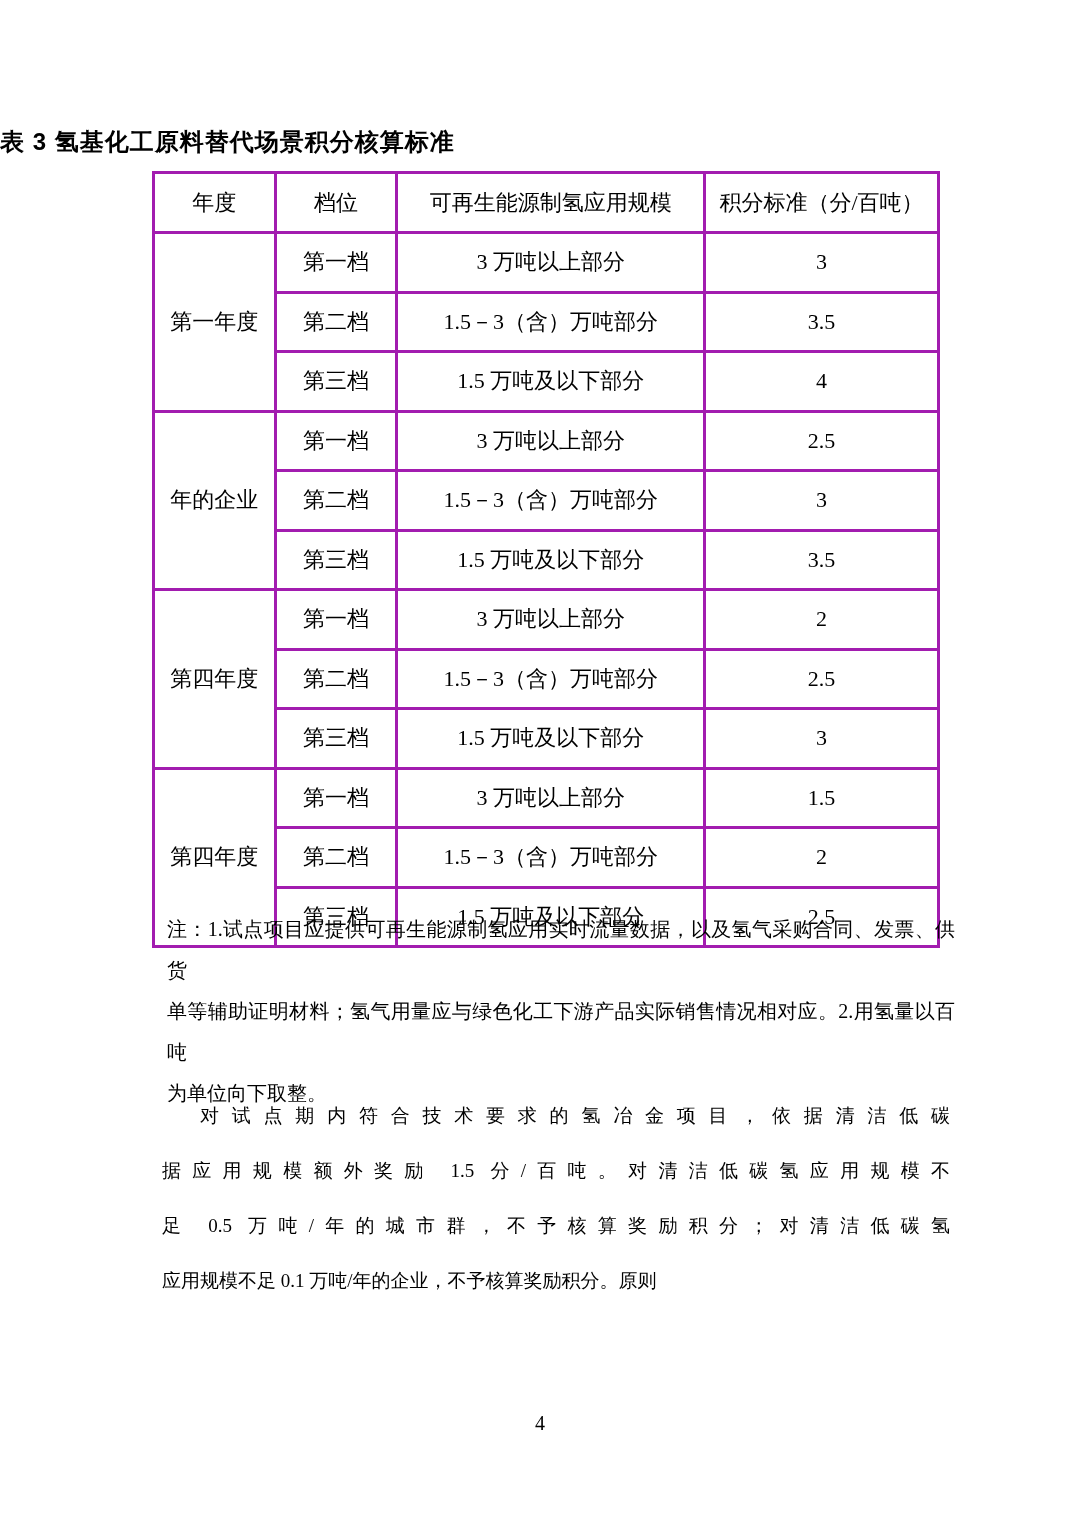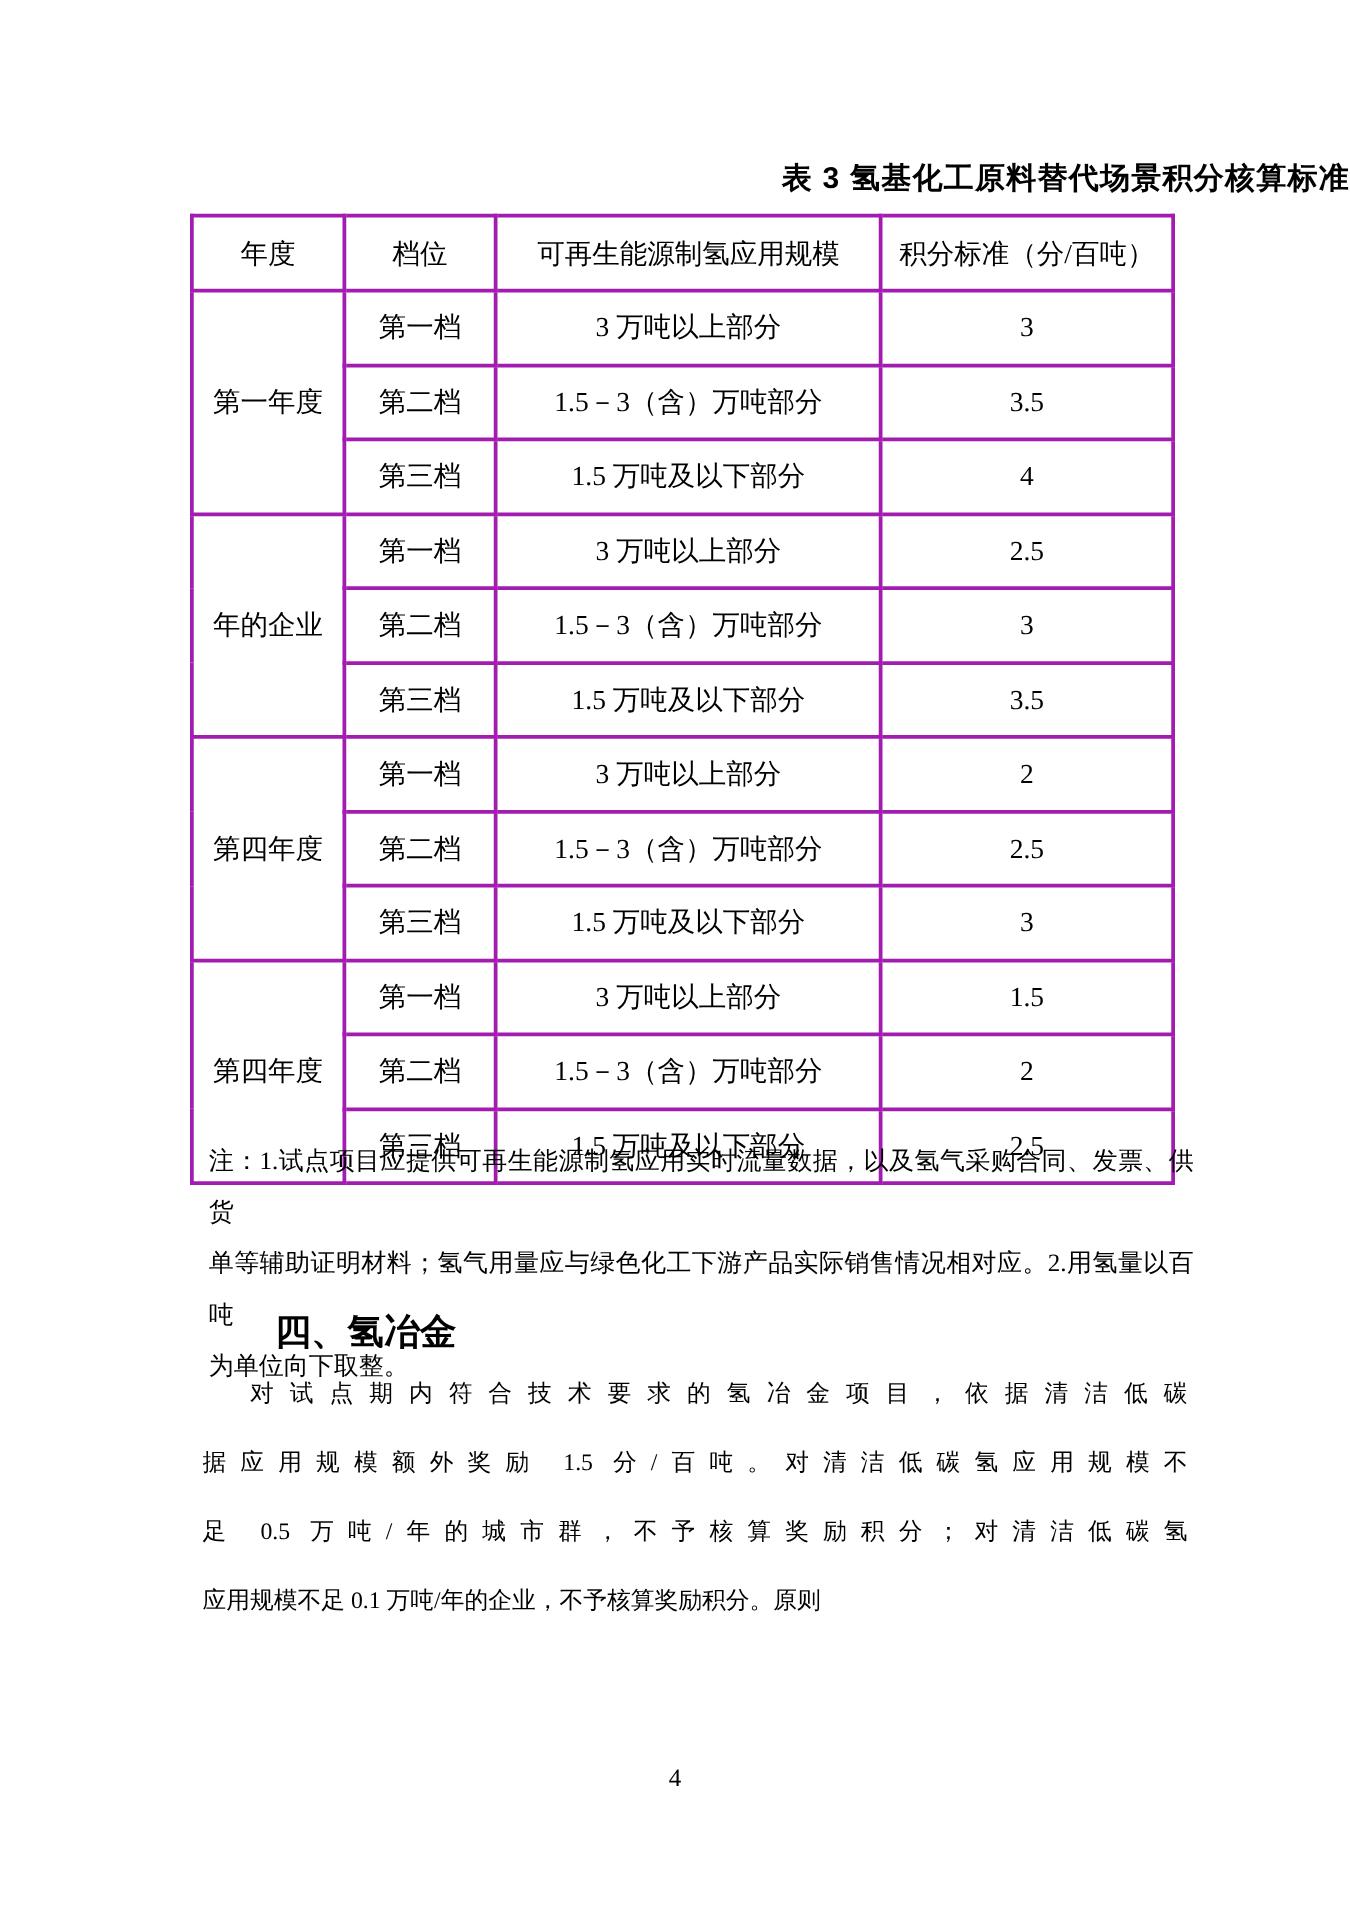--- a/index.html
+++ b/index.html
@@ -14,21 +14,21 @@
     background: #ffffff;
     color: #000000;
     font-family: "Liberation Serif", "DejaVu Serif", serif;
     overflow: hidden;
   }
   .doc-title {
     position: absolute;
     top: 126px;
     left: 0;
     width: 1080px;
-    text-align: right;
+    text-align: left;
     font-family: "Liberation Sans", "DejaVu Sans", sans-serif;
     font-weight: bold;
     font-size: 24px;
     letter-spacing: 1px;
   }
   table.score-table {
     position: absolute;
     top: 171px;
     left: 152px;
     width: 788px;
@@ -196,21 +196,20 @@
       </tr>
     </tbody>
   </table>
 
   <div class="notes">
     <div class="line">注：1.试点项目应提供可再生能源制氢应用实时流量数据，以及氢气采购合同、发票、供货</div>
     <div class="line">单等辅助证明材料；氢气用量应与绿色化工下游产品实际销售情况相对应。2.用氢量以百吨</div>
     <div class="line last">为单位向下取整。</div>
   </div>
 
-  <div class="section-heading">四、氢冶金</div>
 
   <div class="paragraph">
     <div class="pline indent">对试点期内符合技术要求的氢冶金项目，依据清洁低碳</div>
     <div class="pline">据应用规模额外奖励 1.5 分/百吨。对清洁低碳氢应用规模不</div>
     <div class="pline">足 0.5 万吨/年的城市群，不予核算奖励积分；对清洁低碳氢</div>
     <div class="pline last">应用规模不足 0.1 万吨/年的企业，不予核算奖励积分。原则</div>
   </div>
 
   <div class="page-number">4</div>
 

